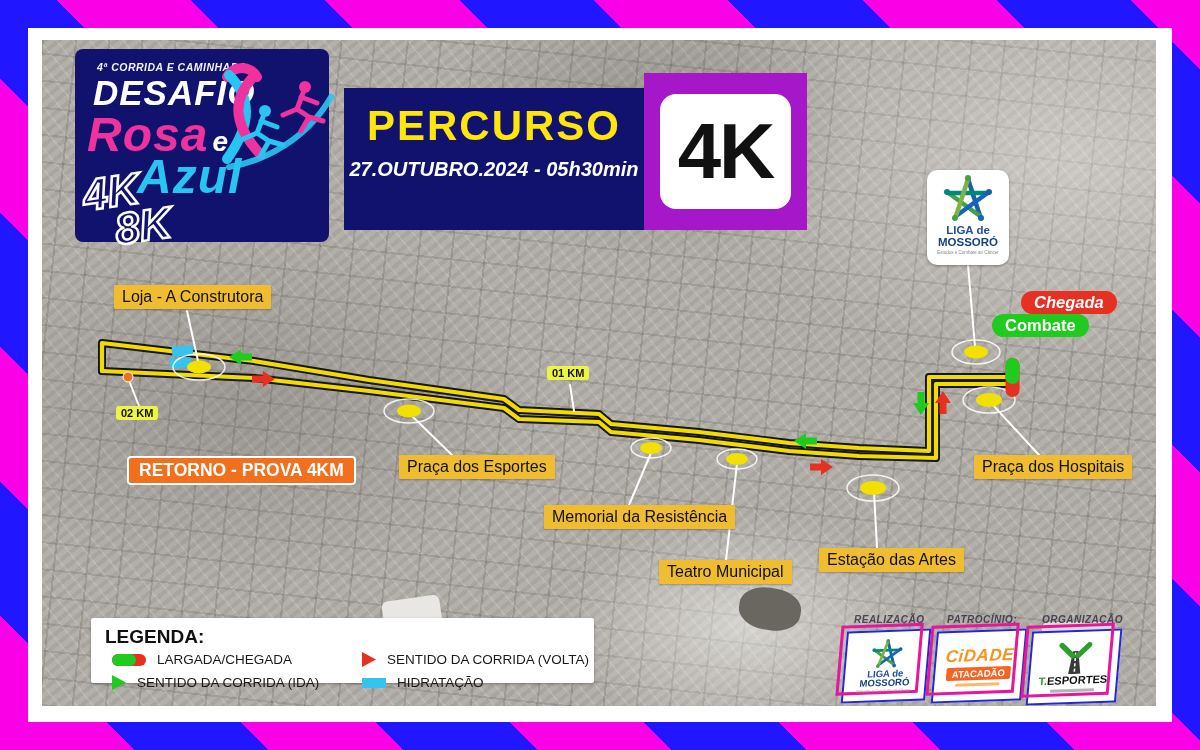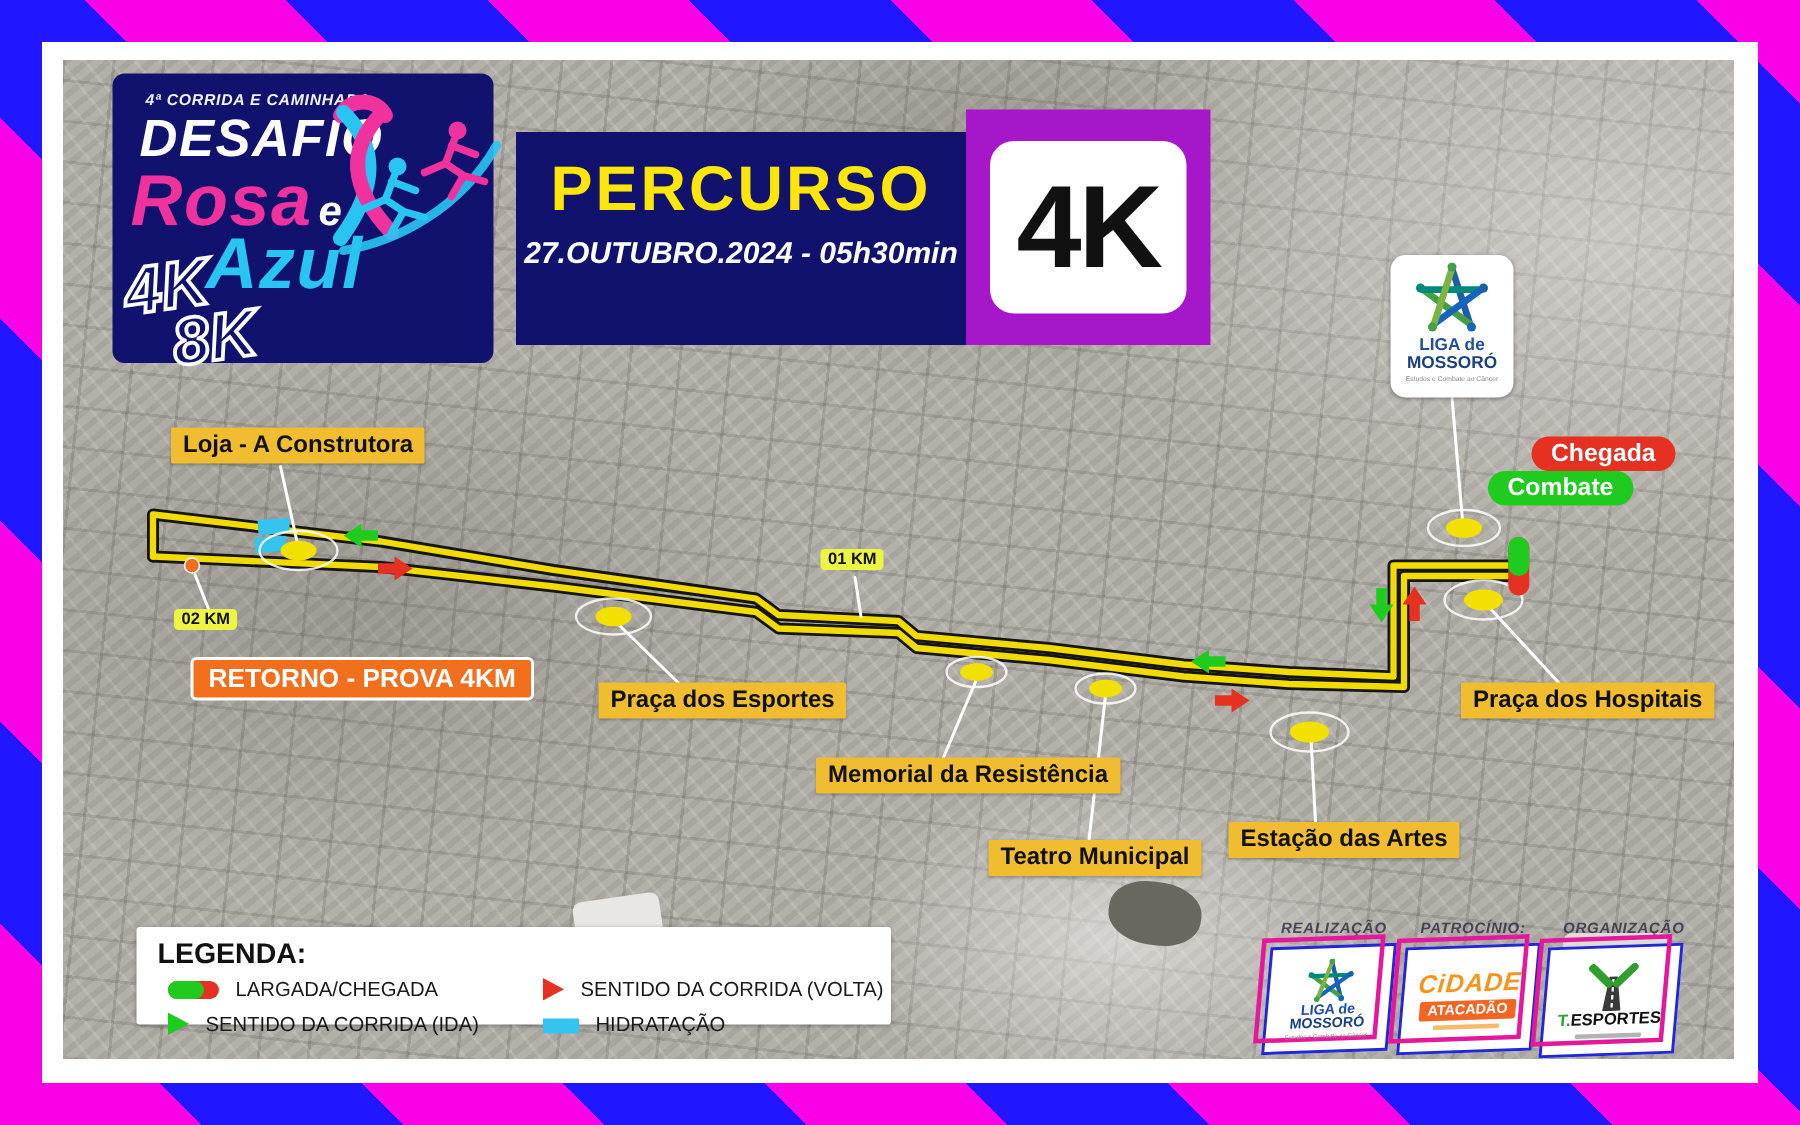--- a/index.html
+++ b/index.html
@@ -64,45 +64,44 @@
     display:flex;flex-direction:column;align-items:center;
   }
   .liga-name{font-size:11.5px;font-weight:800;color:#1f4fa0;line-height:11px;margin-top:2px;}
   .liga-name2{font-size:11.5px;font-weight:800;color:#18427e;line-height:12px;}
   .liga-tag{font-size:4.5px;color:#888;margin-top:2px;}
   
   .mlabel{
     position:absolute;z-index:3;background:#efbd2f;color:#111;
     font-size:16px;padding:3px 8px;white-space:nowrap;border-radius:1px;
     box-shadow:0 1px 2px rgba(0,0,0,.25);
-    font-weight:bold;
   }
   .kmbox{
     position:absolute;z-index:3;background:#ecf542;border:2px solid #fdfdе8;
     border-color:#f8f8dc;color:#111;font-size:11px;font-weight:700;
     padding:1px 5px;border-radius:3px;white-space:nowrap;
   }
   .retorno{
     position:absolute;z-index:3;background:#f2701d;border:2px solid #ffffff;
     color:#ffffff;font-size:17.5px;font-weight:700;padding:2px 10px;border-radius:4px;white-space:nowrap;
   }
   .pill{
     position:absolute;z-index:3;color:#fff;font-size:16.5px;font-weight:700;
     padding:2px 13px;border-radius:13px;white-space:nowrap;
   }
-  .pill-red{background:#e53022;}
+  .pill-red{background:#e53022;font-style:italic;}
   .pill-green{background:#1ecb1e;}
   
   .legend{
     position:absolute;left:49px;top:578px;width:503px;height:65px;z-index:4;
     background:#ffffff;border-radius:2px;box-shadow:0 1px 3px rgba(0,0,0,.3);
   }
   .legend-title{margin:8px 0 4px 14px;font-size:19px;font-weight:800;color:#111;}
   .legend-grid{display:grid;grid-template-columns:250px 1fr;row-gap:8px;margin-left:20px;}
-  .legend-item{display:flex;align-items:flex-end;gap:10px;font-size:13.5px;color:#1a1a1a;}
+  .legend-item{display:flex;align-items:center;gap:10px;font-size:13.5px;color:#1a1a1a;}
   
   .sponsor-label{
     position:absolute;z-index:4;font-size:10px;font-weight:700;font-style:italic;
     color:rgba(38,38,60,.78);letter-spacing:.5px;white-space:nowrap;
   }
   .sponsor-box{
     position:absolute;z-index:4;background:#ffffff;border:2.5px solid #2228d8;
     transform:skewX(-7deg) rotate(-2deg);
     display:flex;flex-direction:column;align-items:center;justify-content:center;
   }
@@ -245,21 +244,21 @@
         </g>
       </svg>
       <div class="liga-name">LIGA de</div>
       <div class="liga-name2">MOSSORÓ</div>
       <div class="liga-tag">Estudos e Combate ao Câncer</div>
     </div>
 
     <div class="mlabel" style="left:72px;top:245px;">Loja - A Construtora</div>
     <div class="kmbox" style="left:505px;top:326px;">01 KM</div>
     <div class="kmbox" style="left:74px;top:366px;">02 KM</div>
-    <div class="retorno" style="left:85px;top:398px;padding-left:10px;">RETORNO - PROVA 4KM</div>
+    <div class="retorno" style="left:85px;top:416px;padding-left:10px;">RETORNO - PROVA 4KM</div>
     <div class="mlabel" style="left:502px;top:465px;">Memorial da Resistência</div>
     <div class="mlabel" style="left:357px;top:415px;">Praça dos Esportes</div>
     <div class="mlabel" style="left:617px;top:520px;">Teatro Municipal</div>
     <div class="mlabel" style="left:777px;top:508px;">Estação das Artes</div>
     <div class="mlabel" style="left:932px;top:415px;">Praça dos Hospitais</div>
     <div class="pill pill-red" style="left:979px;top:251px;">Chegada</div>
     <div class="pill pill-green" style="left:950px;top:274px;">Combate</div>
 
     <div class="legend">
       <div class="legend-title">LEGENDA:</div>

